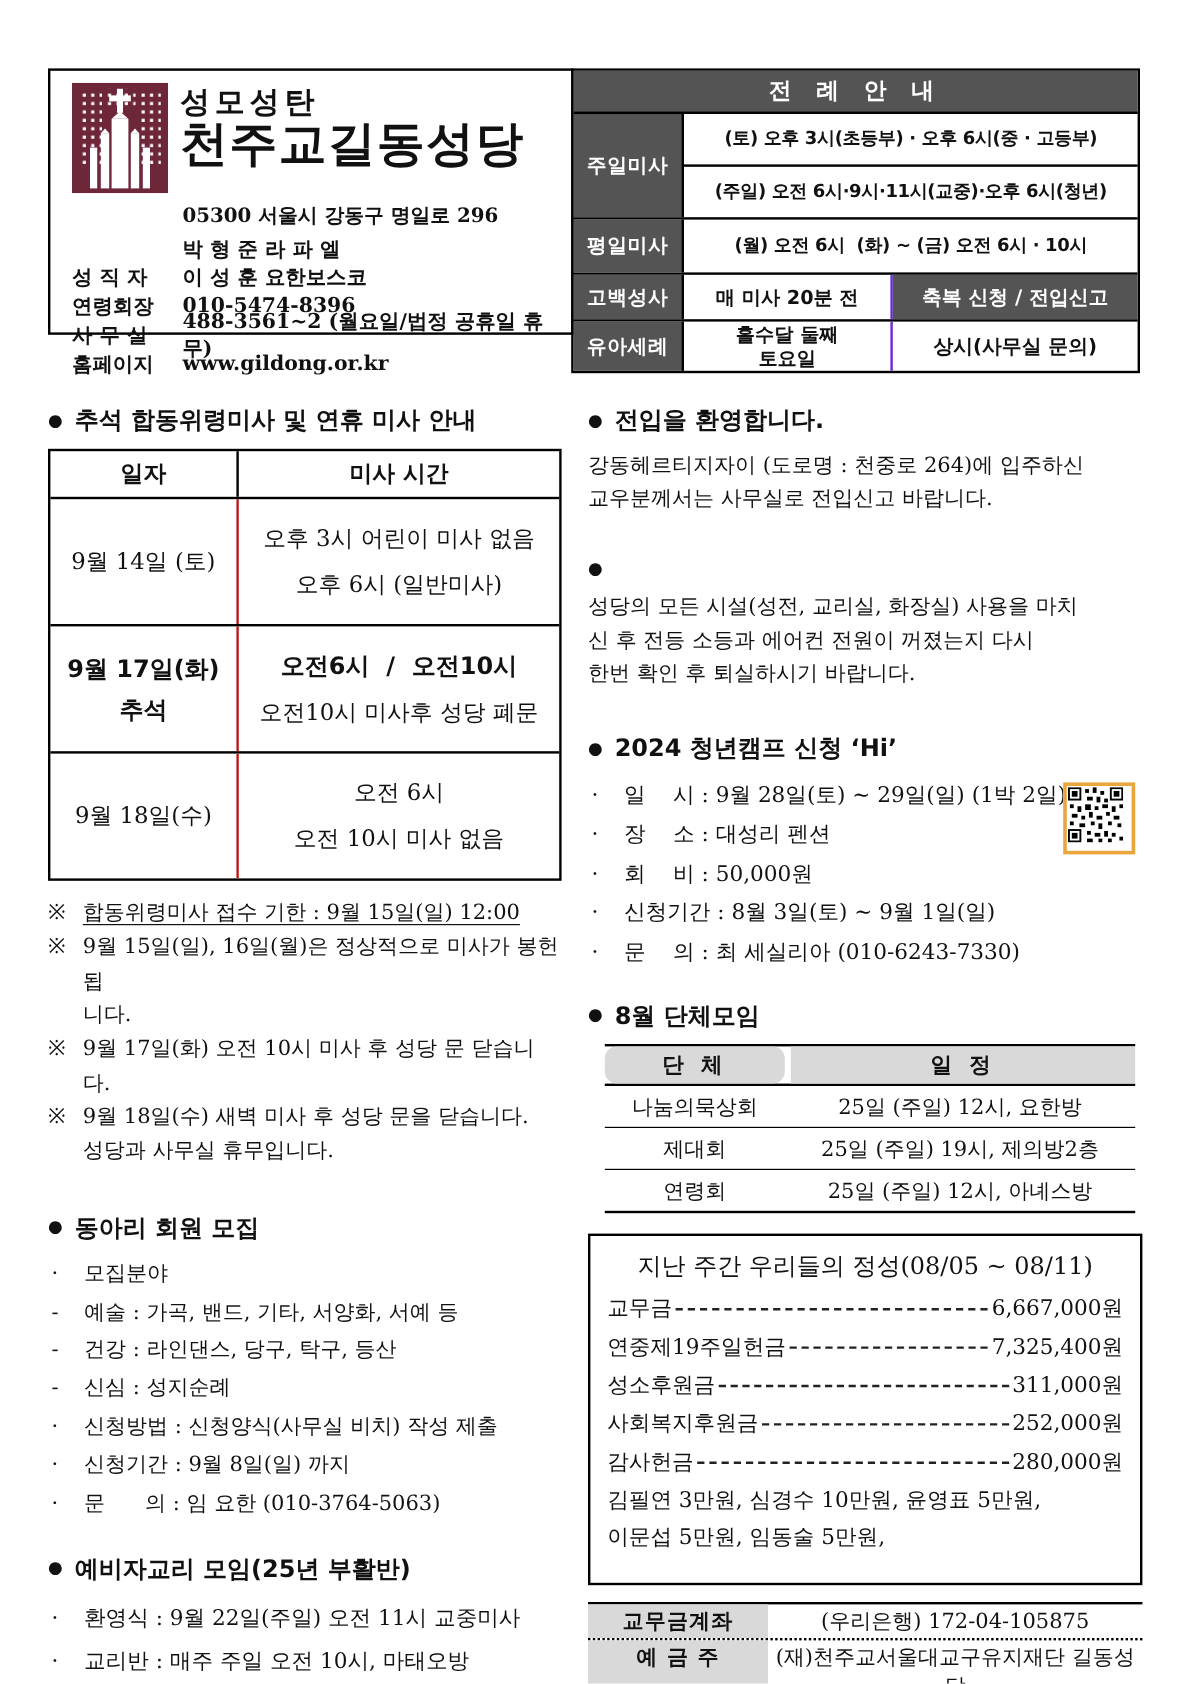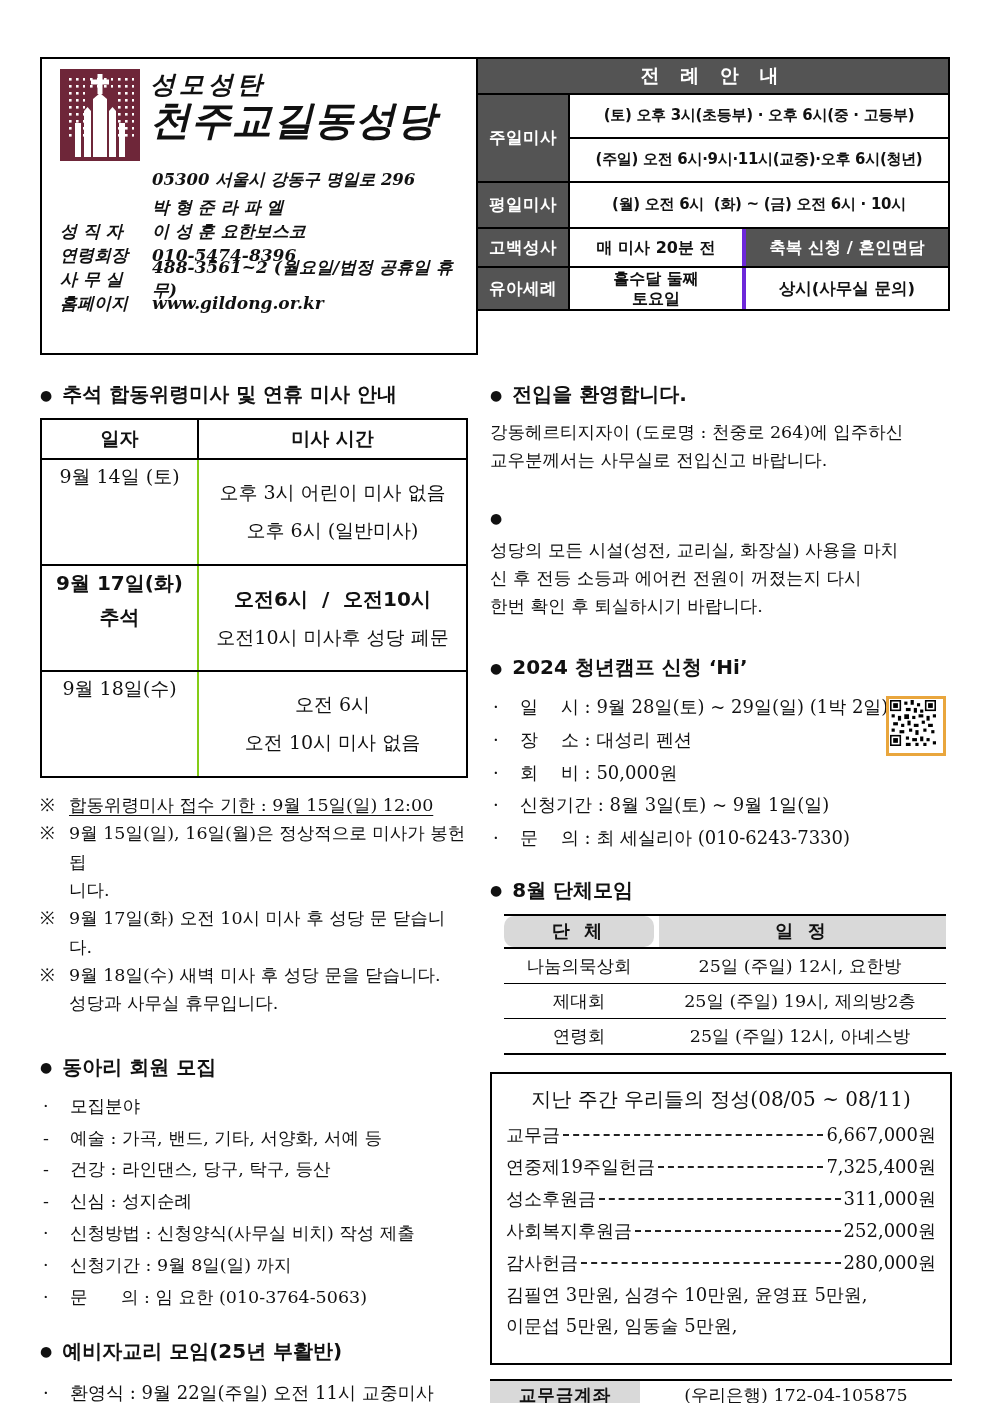--- a/index.html
+++ b/index.html
@@ -5,22 +5,22 @@
   html,body{margin:0;padding:0;background:#ffffff;}
   body{width:992px;height:1403px;position:relative;overflow:hidden;
        font-family:"DejaVu Serif","Liberation Serif",serif;color:#111;}
   .page{position:absolute;left:40px;top:57px;width:912px;}
   .gothic{font-family:"DejaVu Sans","Liberation Sans",sans-serif;font-weight:bold;}
   .pre{white-space:pre-wrap;}
   .preline{white-space:pre-line;}
 
   
   .header{display:flex;}
-  .church-box{width:438px;height:298px;border:2px solid #000;box-sizing:border-box;
-              padding:10px 6px 0 18px;font-style:italic;}
+  .church-box{width:438px;height:222px;border:2px solid #000;box-sizing:border-box;
+              padding:10px 6px 0 18px;}
   .logo-row{display:flex;align-items:flex-start;}
   .logo{width:80px;height:92px;flex:none;}
   .titles{margin-left:10px;padding-top:2px;}
   .title-small{font-size:25px;letter-spacing:4px;line-height:1.1;}
   .title-large{font-size:40px;letter-spacing:1px;line-height:1.08;}
   .address{margin:8px 0 4px 92px;font-size:16.5px;font-weight:bold;}
   .info-row{display:flex;height:24px;align-items:center;font-size:17px;font-weight:bold;}
   .info-label{width:92px;flex:none;}
   .info-value{flex:1;white-space:pre-wrap;}
 
@@ -31,21 +31,21 @@
             justify-content:center;font-size:19px;letter-spacing:7px;border-bottom:2px solid #000;}
   .mt-row{display:flex;border-bottom:2px solid #000;}
   .mt-row:last-child{border-bottom:none;}
   .mt-label{width:90px;flex:none;background:#545454;color:#fff;display:flex;align-items:center;
             justify-content:center;font-size:16.5px;border-right:2px solid #000;letter-spacing:0.5px;}
   .mt-cells{flex:1;display:flex;flex-direction:column;}
   .mt-cell{flex:1;display:flex;align-items:center;justify-content:center;font-size:15px;
            letter-spacing:-0.3px;text-align:center;}
   .mt-cell.sep{border-bottom:2px solid #000;}
   .mt-hsplit{flex:1;display:flex;}
-  .mt-time{width:172px;flex:none;border-right:4px solid #6d28d9;display:flex;align-items:center;
+  .mt-time{width:172px;flex:none;border-right:2px solid #6d28d9;display:flex;align-items:center;
            justify-content:center;font-size:16px;text-align:center;line-height:1.25;}
   .mt-dark{flex:1;background:#545454;color:#fff;display:flex;align-items:center;justify-content:center;
            font-size:16.5px;}
   .mt-white{flex:1;display:flex;align-items:center;justify-content:center;font-size:16.5px;}
 
   
   .main{display:flex;margin-top:26px;}
   .col-left{width:428px;flex:none;}
   .col-right{width:462px;flex:none;margin-left:22px;}
 
@@ -53,22 +53,22 @@
   .sec-bullet{font-size:14px;margin-right:10px;font-family:"DejaVu Sans",sans-serif;}
 
   
   .holiday-table{border:2px solid #000;width:428px;box-sizing:border-box;text-align:center;}
   .ht-header{display:flex;border-bottom:2px solid #000;height:38px;}
   .ht-h1{width:155px;flex:none;border-right:2px solid #000;display:flex;align-items:center;
          justify-content:center;font-size:19px;}
   .ht-h2{flex:1;display:flex;align-items:center;justify-content:center;font-size:19px;}
   .ht-row{display:flex;border-bottom:2px solid #000;height:104px;}
   .ht-row:last-child{border-bottom:none;}
-  .ht-date{width:155px;flex:none;border-right:2px solid #84cc16;display:flex;flex-direction:column;
-           align-items:center;font-size:19px;line-height:1.7;}
+  .ht-date{width:155px;flex:none;border-right:2px solid #b91c1c;display:flex;flex-direction:column;
+           align-items:center;justify-content:center;font-size:19px;line-height:1.7;}
   .ht-times{flex:1;display:flex;flex-direction:column;align-items:center;justify-content:center;
             gap:12px;font-size:19px;}
   .bold{font-weight:bold;font-family:"DejaVu Sans",sans-serif;}
 
   .notes{margin-top:13px;font-size:17.5px;line-height:1.62;}
   .note{display:flex;}
   .note-mark{width:29px;flex:none;}
   .note-text{flex:1;}
   .u{text-decoration:underline;text-underline-offset:4px;}
 
@@ -186,21 +186,21 @@
       <div class="mt-row" style="flex:1 1 46px;">
         <div class="mt-label">평일미사</div>
         <div class="mt-cells">
           <div class="mt-cell pre">(월) 오전 6시  (화) ~ (금) 오전 6시 · 10시</div>
         </div>
       </div>
       <div class="mt-row" style="flex:1 1 38px;">
         <div class="mt-label">고백성사</div>
         <div class="mt-hsplit">
           <div class="mt-time">매 미사 20분 전</div>
-          <div class="mt-dark">축복 신청 / 혼인면담</div>
+          <div class="mt-dark">축복 신청 / 전입신고</div>
         </div>
       </div>
       <div class="mt-row" style="flex:1 1 42px;">
         <div class="mt-label">유아세례</div>
         <div class="mt-hsplit">
           <div class="mt-time preline">홀수달 둘째
 토요일</div>
           <div class="mt-white">상시(사무실 문의)</div>
         </div>
       </div>

